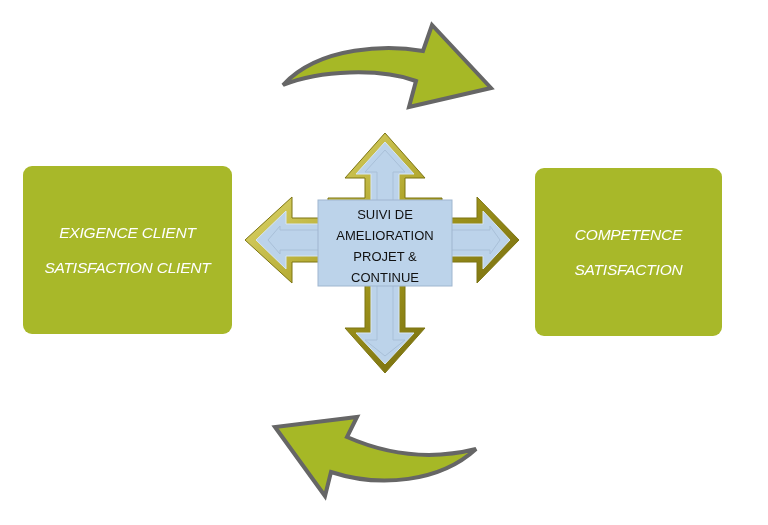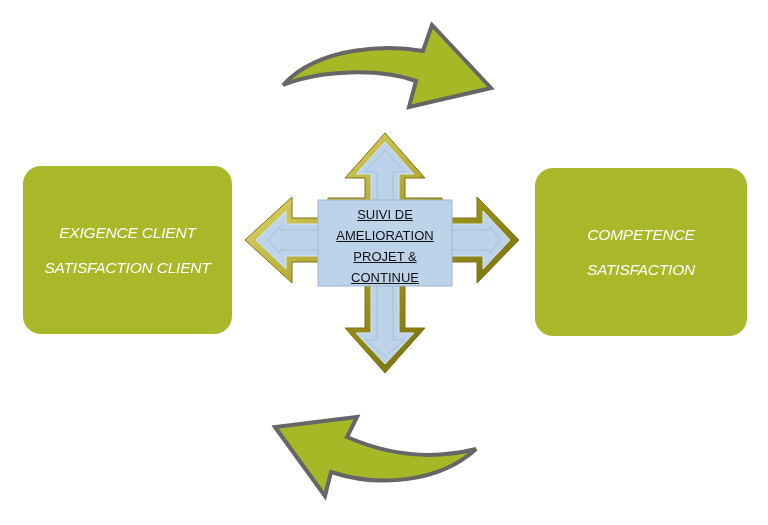--- a/index.html
+++ b/index.html
@@ -1,28 +1,28 @@
 <!DOCTYPE html>
 <html><head>
 <meta charset="utf-8">
 <style>
   html, body { margin:0; padding:0; background:#ffffff; }
   body { width:768px; height:525px; position:relative; overflow:hidden; font-family:"Liberation Sans", sans-serif; }
   .box {
-    position:absolute; background:#a8b829; border-radius:18px;
+    position:absolute; background:#a8b829; border-radius:9px;
     display:flex; flex-direction:column; align-items:center; justify-content:center;
     color:#ffffff; font-style:italic; font-size:15.5px; letter-spacing:-0.2px;
   }
   .box span { display:block; line-height:35px; white-space:nowrap; }
   #box-left { left:23px; top:166px; width:209px; height:168px; }
-  #box-right { left:535px; top:168px; width:212px; height:168px; }
+  #box-right { left:535px; top:168px; width:187px; height:168px; }
   svg { position:absolute; left:0; top:0; }
   .center-text {
     position:absolute; left:314px; top:204px; width:142px; text-align:center;
-    font-size:13px; color:#111; line-height:21px;text-decoration:underline;
+    font-size:13px; color:#111; line-height:21px;
   }
   .center-text span { display:block; white-space:nowrap; }
 </style>
 </head>
 <body>
 
 <svg width="768" height="525" viewBox="0 0 768 525">
   <defs>
     <linearGradient id="goldEdge" x1="0" y1="0" x2="1" y2="1">
       <stop offset="0" stop-color="#f2ec8a"></stop>

